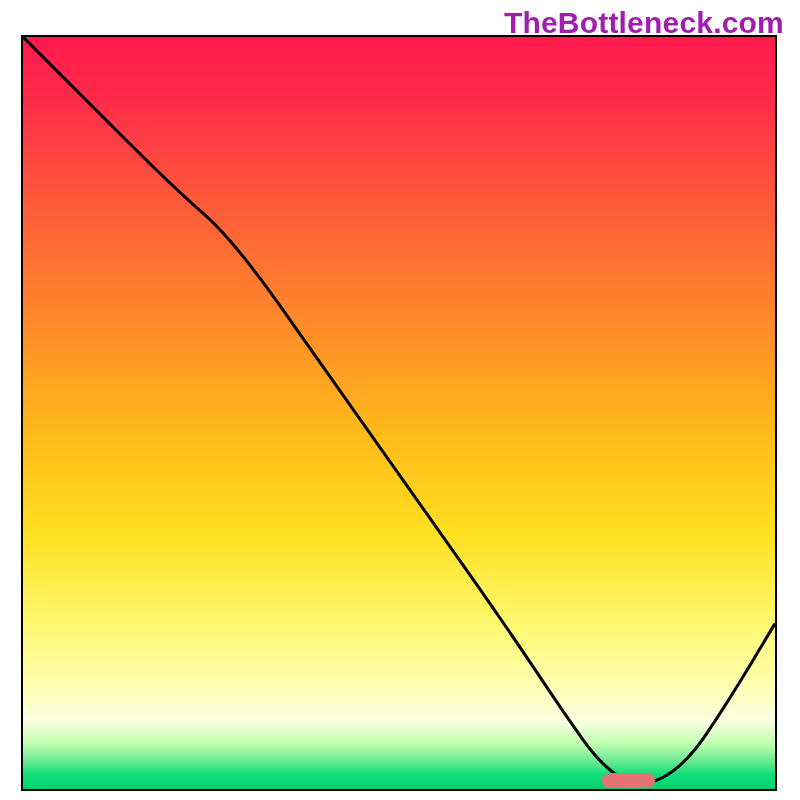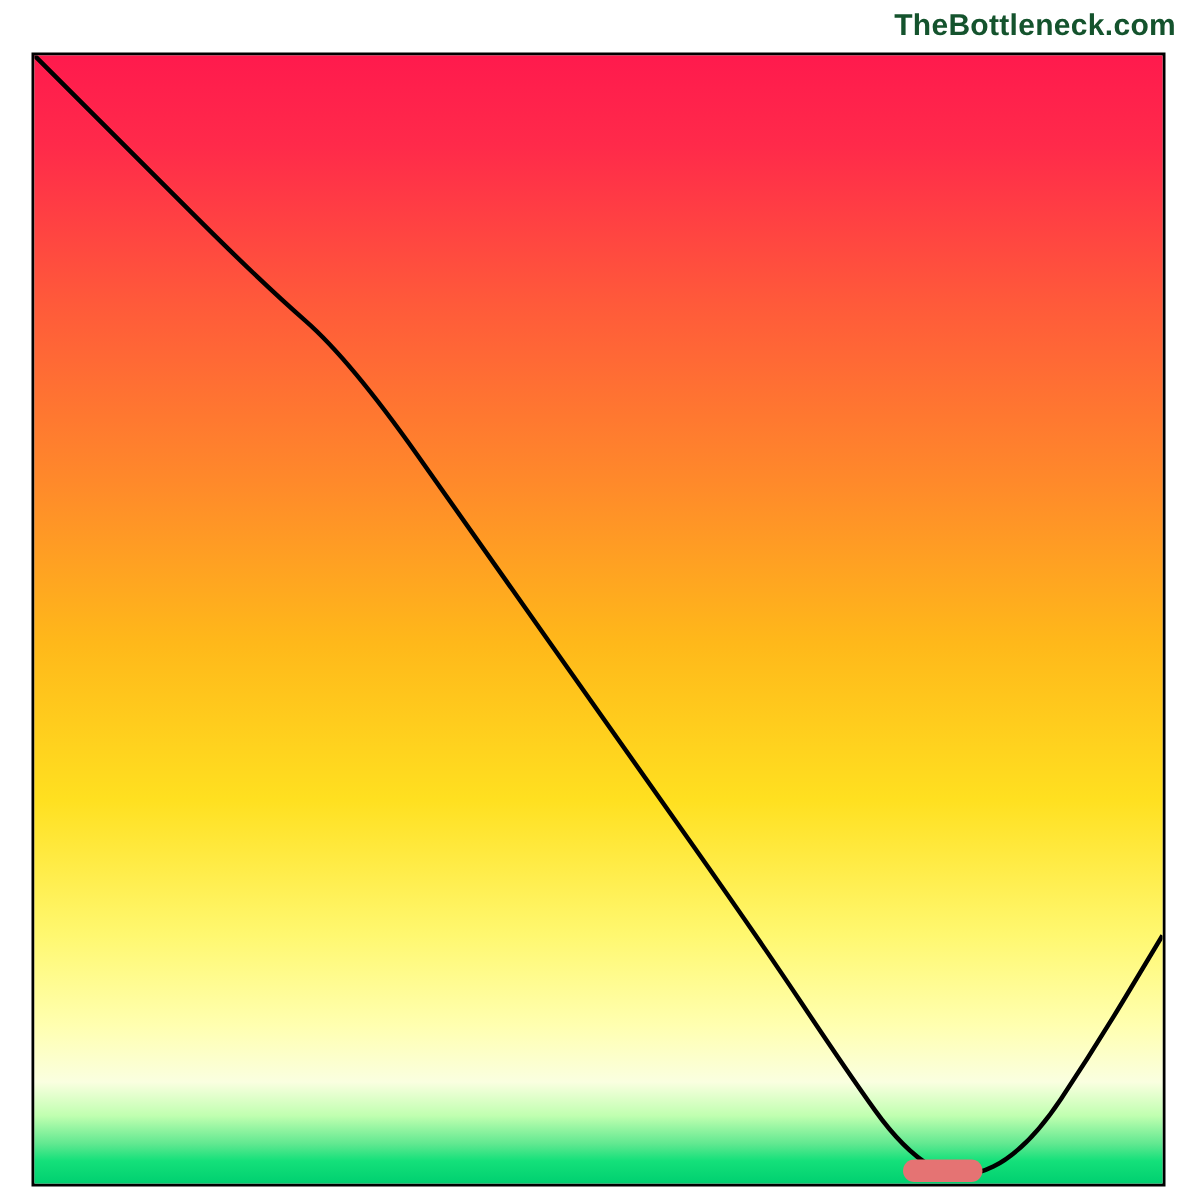--- a/index.html
+++ b/index.html
@@ -53,22 +53,22 @@
   }
   .marker {
     position: absolute;
     background: #e57373;
     border-radius: 8px;
   }
   .attribution {
     position: absolute;
     top: 6px;
     right: 16px;
-    color: #14532d;
-    font-size: 20px;
+    color: #a21caf;
+    font-size: 30px;
     font-weight: 600;
     letter-spacing: 0.2px;
   }
 </style>
 </head>
 <body>
 
 <div class="wrap">
 
   <div class="attribution">TheBottleneck.com</div>

